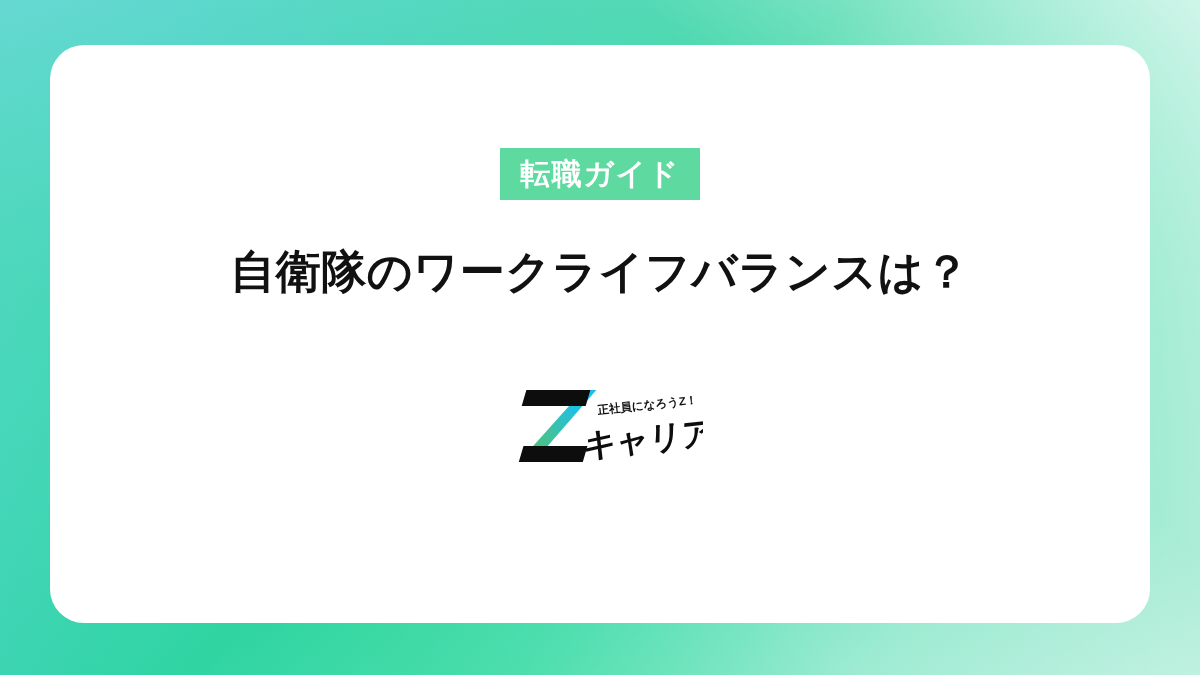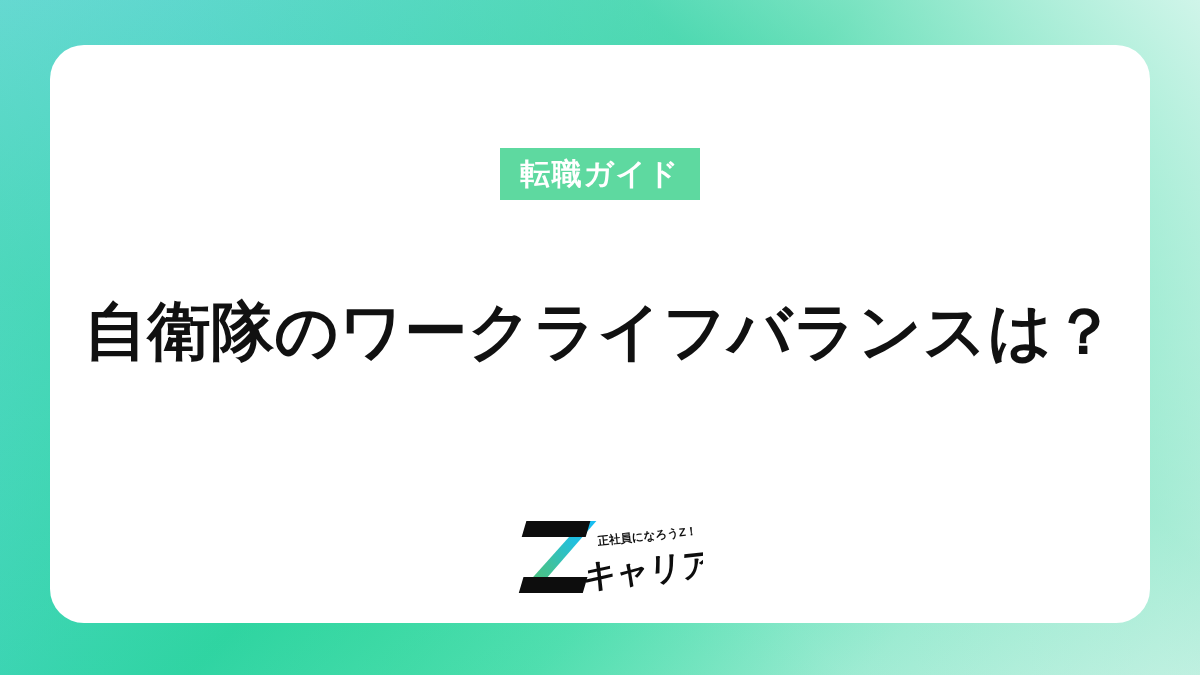--- a/index.html
+++ b/index.html
@@ -55,21 +55,20 @@
     z-index: 2;
   }
 
   .card-inner {
     position: absolute;
     inset: 0;
     display: flex;
     flex-direction: column;
     align-items: center;
     justify-content: flex-start;
-    gap: 48px;
   }
 
   .badge {
     margin-top: 103px;
     height: 52px;
     padding: 0 20px;
     display: flex;
     align-items: center;
     justify-content: center;
     background: #5ed9a0;
@@ -78,21 +77,21 @@
     font-weight: 700;
     letter-spacing: 1.5px;
     line-height: 1;
     white-space: nowrap;
   }
 
   .title {
     margin-top: 42px;
     text-align: center;
     color: #111111;
-    font-size: 63px;
+    font-size: 45px;
     font-weight: 700;
     line-height: 1.32;
     letter-spacing: 0.5px;
     white-space: nowrap;
   }
   .title-line {
     display: block;
   }
 
   

